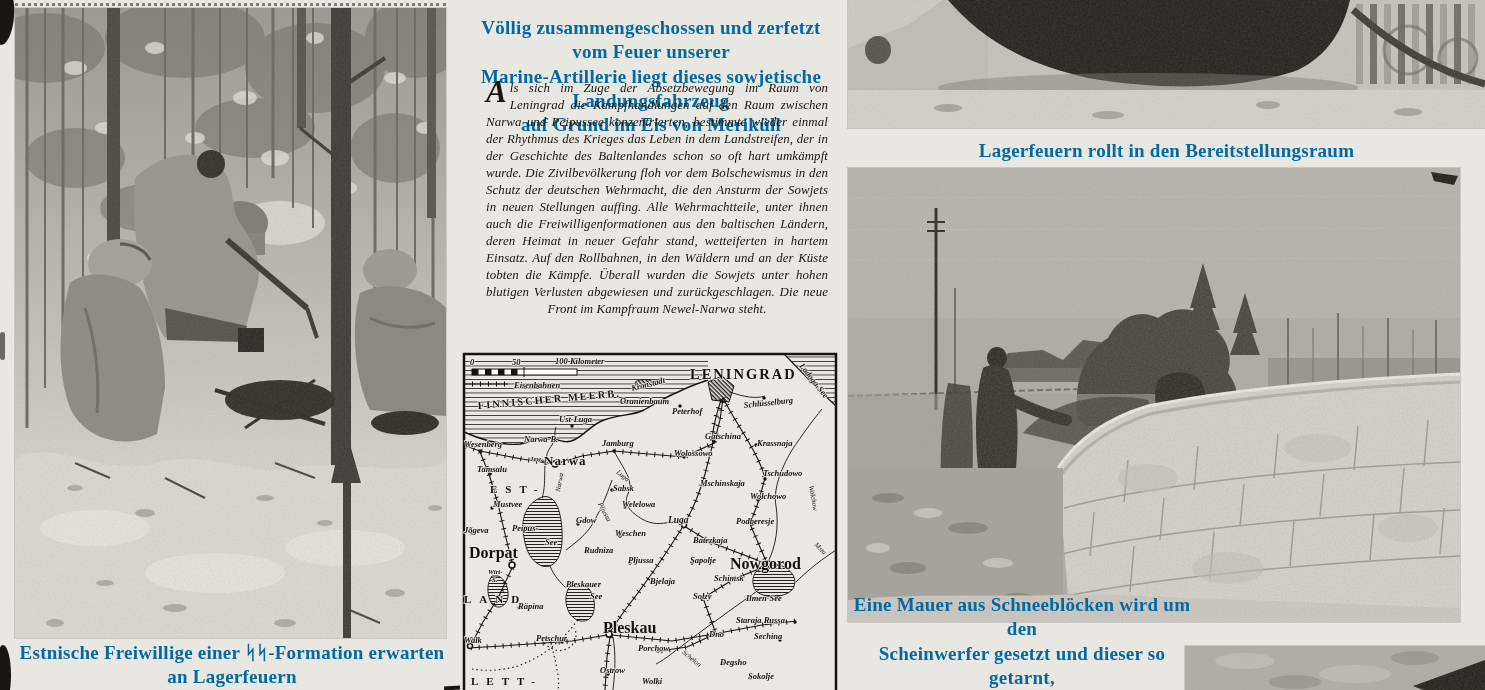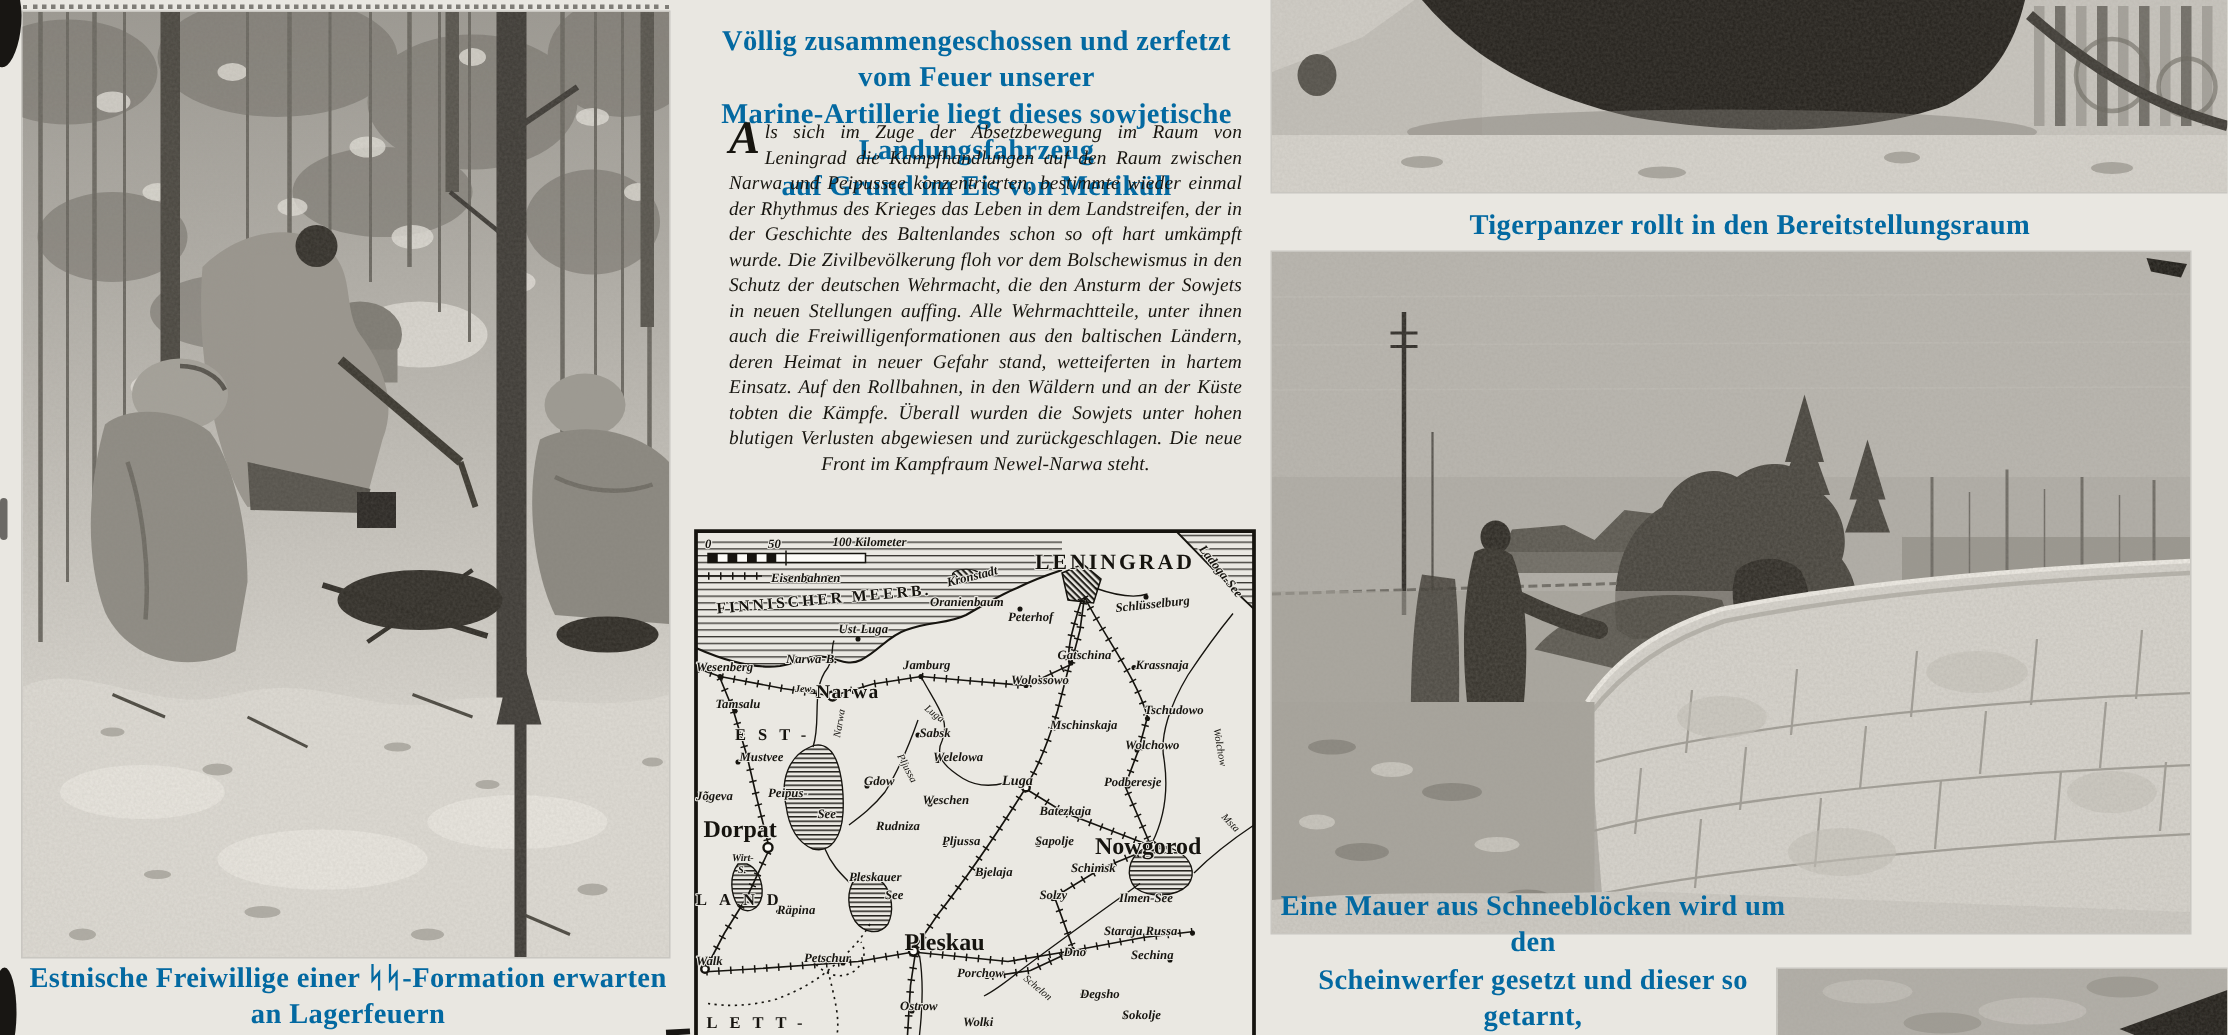--- a/index.html
+++ b/index.html
@@ -422,21 +422,21 @@
     <ellipse cx="100" cy="108" rx="14" ry="4"></ellipse>
         <ellipse cx="260" cy="115" rx="16" ry="4"></ellipse>
     <ellipse cx="420" cy="105" rx="12" ry="4"></ellipse>
         <ellipse cx="560" cy="112" rx="14" ry="4"></ellipse>
   </g>
   <ellipse cx="30" cy="50" rx="13" ry="14" fill="#55524b"></ellipse>
   <rect width="637" height="128" filter="url(#grain)" opacity=".4"></rect>
 </svg>
 </figure>
 
-<div class="abs caption" style="left:848px;top:139px;width:637px">Tigerpanzer rollt in den Bereitstellungsraum</div>
+<div class="abs caption" style="left:848px;top:139px;width:637px">Lagerfeuern rollt in den Bereitstellungsraum</div>
 
 <figure class="abs photo" style="left:848px;top:168px;width:612px;height:454px">
 <svg width="612" height="454" viewBox="0 0 612 454">
   <rect width="612" height="454" fill="#b2afa8"></rect>
   <rect width="612" height="150" fill="#bab7b0"></rect>
   <g stroke="#c5c2bb" opacity=".5">
         <line x1="0" y1="30" x2="612" y2="28"></line>
         <line x1="0" y1="62" x2="612" y2="60"></line>
         <line x1="0" y1="92" x2="612" y2="90"></line>
       </g>

